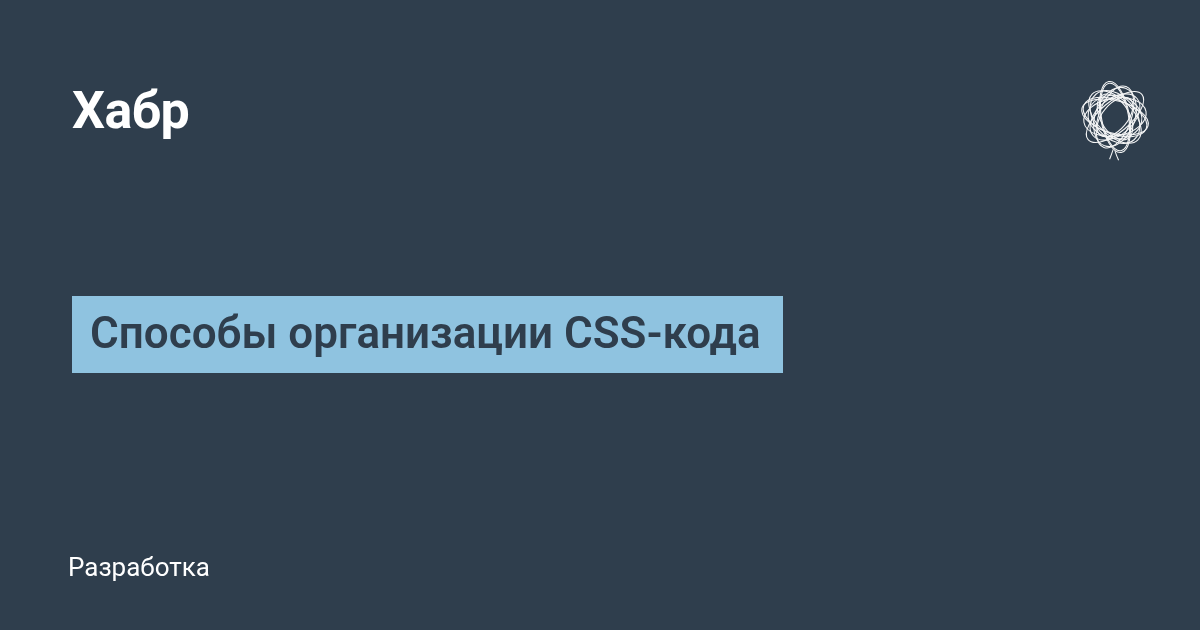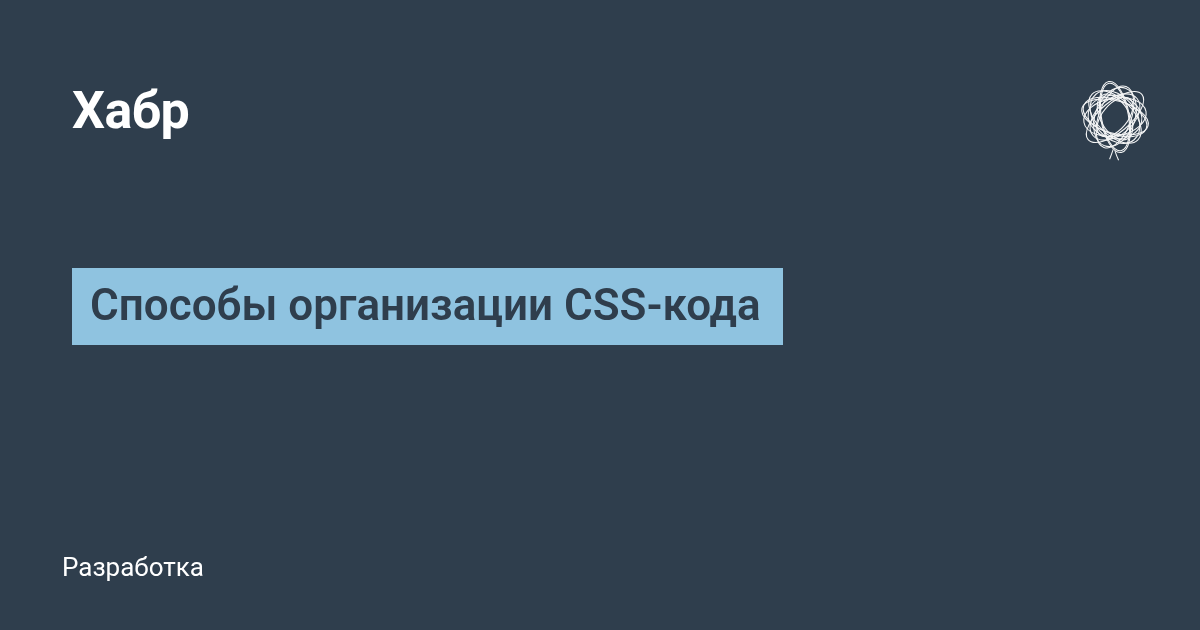--- a/index.html
+++ b/index.html
@@ -32,36 +32,36 @@
       letter-spacing: -0.5px;
     }
     .scribble {
       width: 90px;
       height: 90px;
       position: relative;
       margin-top: -8px;
     }
     .title-wrap {
       position: absolute;
-      top: 268px;
+      top: 296px;
       left: 72px;
     }
     .title {
       display: inline-block;
       background-color: #8fc3e0;
       color: #2f3e4d;
       font-size: 44px;
       font-weight: 600;
       padding: 12px 22px 14px 18px;
       line-height: 1.15;
     }
     .category {
       position: absolute;
       bottom: 48px;
-      left: 62px;
+      left: 68px;
       color: #ffffff;
       font-size: 26px;
       font-weight: 400;
     }
   </style>
 </head>
 <body>
 
 <div class="header">
   <div class="logo">Хабр</div>

